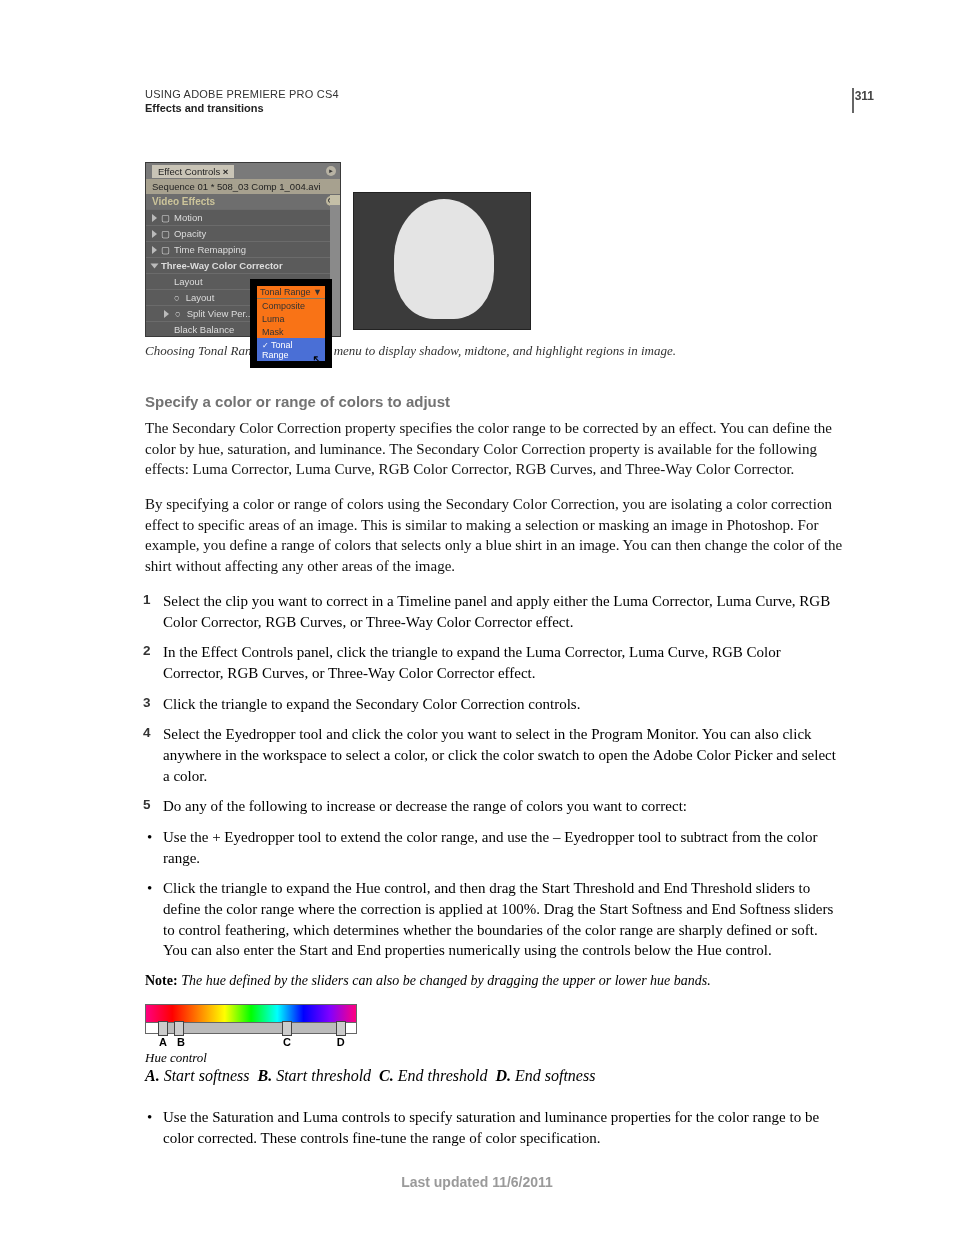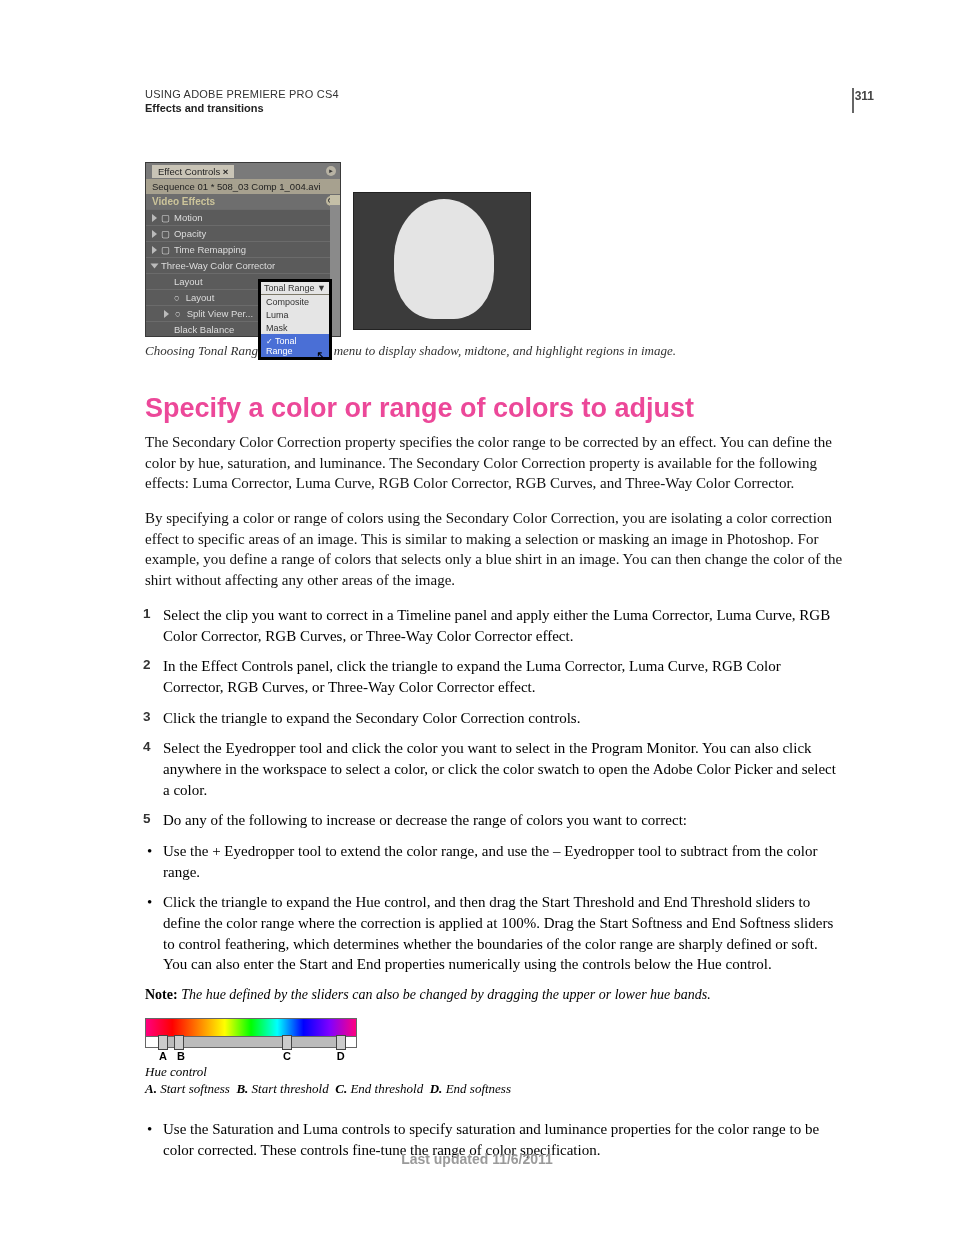--- a/index.html
+++ b/index.html
@@ -114,22 +114,22 @@
     font-size: 10px;
     position:relative;
   }
   .tri { display:inline-block; width:0;height:0;border-top:4px solid transparent;border-bottom:4px solid transparent;border-left:5px solid #bbb; }
   .panel-sub { padding-left: 28px; font-size:9.5px; display:flex; gap:6px; align-items:center;}
   .dropdown {
     position:absolute;
     right:8px;
     top:116px;
     width: 68px;
-    background:#e5e5e5;
-    border:3px solid #000000;
+    background:#f97316;
+    border:7px solid #000000;
     color:#333;
     font-size:9px;
   }
   .dropdown-sel { padding:1px 3px; display:flex; justify-content:space-between; border-bottom:1px solid #7d7969;}
   .dropdown-item { padding:1.5px 5px; }
   .dropdown-item.hl { background:#4a6fd6; color:#fff; }
   .cursor { position:absolute; right:2px; bottom:-6px; font-size:13px; color:#000; }
 
   .monitor {
     width: 176px;
@@ -150,22 +150,22 @@
   }
   .figure-caption {
     font-style: italic;
     font-size: 13px;
     color: #333;
     margin-top: 6px;
   }
   h2.sect {
     font-family: "Myriad Pro", Arial, sans-serif;
     font-weight: 700;
-    color: #ec4899;
-    font-size: 27px;
+    color: #737373;
+    font-size: 15px;
     margin: 34px 0 8px 0;
   }
   p.body {
     font-size: 15px;
     line-height: 1.38;
     margin: 0 0 14px 0;
     color: #111;
   }
   ol.steps {
     list-style: none;
@@ -230,26 +230,26 @@
     border:1px solid #666;
     border-top: none;
     position:relative;
   }
   .hue-handle {
     position:absolute; top:-2px; width:8px; height:13px;
     background:#ccc; border:1px solid #444;
   }
   .hue-labels { display:flex; width:212px; font-family:"Myriad Pro",Arial,sans-serif; font-size:11px; font-weight:700; margin-top:2px;}
   .hue-cap1 { font-style: italic; font-size: 13px; margin-top: 2px;}
-  .hue-cap2 { font-style: italic; font-size: 13px; margin-top: 1px;}
+  .hue-cap2 { font-style: italic; font-size: 16px; margin-top: 1px;}
   .hue-cap2 b { font-weight: 700; font-style: italic; }
   .footer {
     position: absolute;
     left: 0; right: 0;
-    bottom: 68px;
+    bottom: 45px;
     text-align: center;
     font-family: "Myriad Pro", Arial, sans-serif;
     font-weight: 700;
     color: #9a9a9a;
     font-size: 14px;
   }
   .k { font-style: normal; font-weight:700; }
   .icon-circle { display:inline-block;width:10px;height:10px;border-radius:50%;background:#bfb89f;font-size:7px;color:#333;text-align:center;line-height:10px;}
   .scrolltrack{position:absolute;right:0;top:32px;bottom:0;width:10px;background:#8a8a8a;}
   .scrollup{position:absolute;right:0;top:32px;width:10px;height:10px;background:#c4bfa7;}
@@ -286,21 +286,21 @@
       <div class="panel-row">
           <span class="tri"></span> 
           <span>▢</span> 
           <span>Opacity</span>
         </div>
       <div class="panel-row">
           <span class="tri"></span> 
           <span>▢</span> 
           <span>Time Remapping</span>
         </div>
-      <div class="panel-row" style="font-weight:400;">
+      <div class="panel-row" style="font-weight:700;">
           <span class="tri" style="transform:rotate(90deg);"></span> 
           <span>Three-Way Color Corrector</span>
         </div>
       <div class="panel-row panel-sub">
           <span>Layout</span>
         </div>
       <div class="panel-row panel-sub">
           <span>○</span>
           <span>Layout</span>
         </div>

